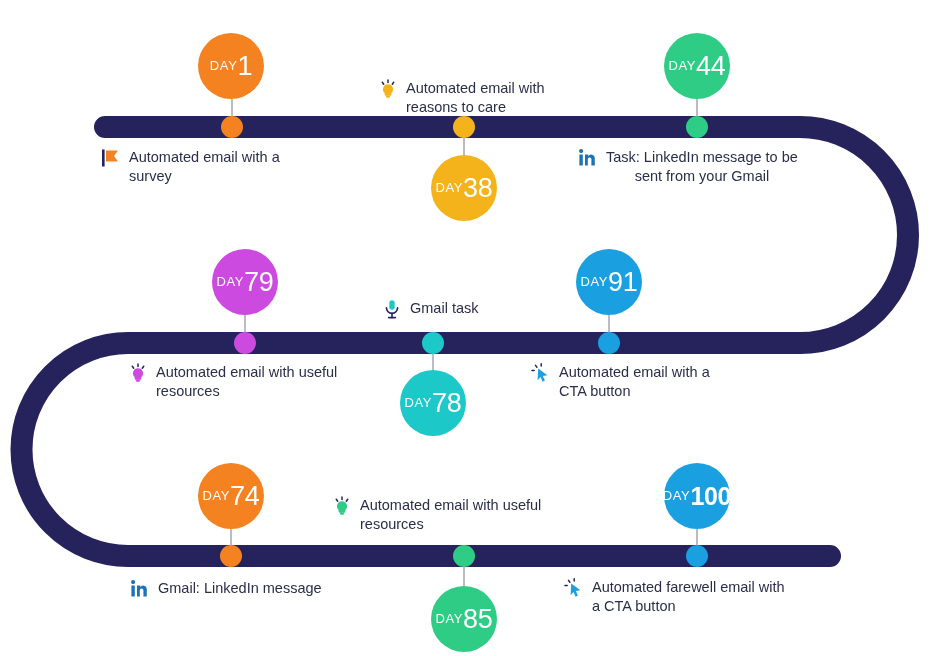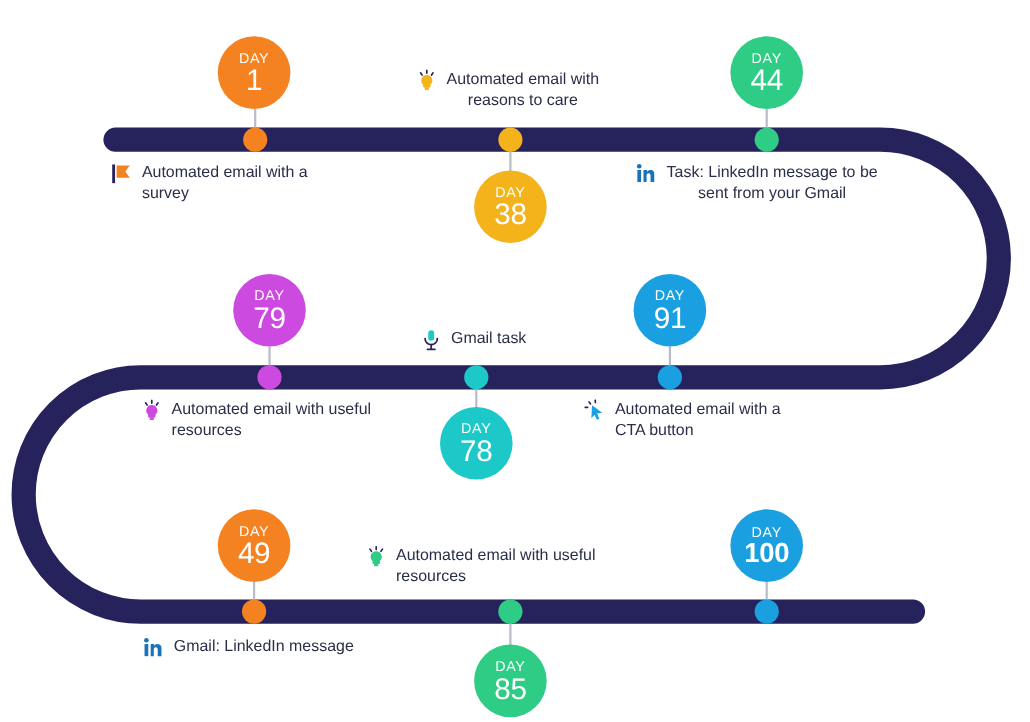--- a/index.html
+++ b/index.html
@@ -20,21 +20,21 @@
     position: absolute;
     left: 0; top: 0;
     width: 936px; height: 656px;
     pointer-events: none;
   }
   
   .day-bubble {
     position: absolute;
     border-radius: 50%;
     display: flex;
-    flex-direction: column;
+    flex-direction: row;
     align-items: center;
     justify-content: center;
     color: #ffffff;
     line-height: 1;
     z-index: 6;
   }
   .day-bubble .d-word {
     font-size: 13px;
     letter-spacing: 0.6px;
     font-weight: 400;
@@ -115,21 +115,21 @@
     <span class="ltext">Automated email with a
 survey</span>
   </div>
 
   <div class="stem" style="left:463px; top:127px; height:29px;"></div>
   <div class="day-bubble" style="left:431px; top:155px; width:66px; height:66px; background:#f5b31b;">
     <span class="d-word">DAY</span>
     <span class="d-num">38</span>
   </div>
   <div class="node-dot" style="left:453px; top:116px; background:#f5b31b;"></div>
-  <div class="label" style="left:378px; top:63px;text-align:center;">
+  <div class="label" style="left:378px; top:79px;">
     <span class="icon">
       <svg width="20" height="20" viewBox="0 0 20 20">
         <g stroke="#26235c" stroke-width="1.5" stroke-linecap="round">
           <line x1="10" y1="1" x2="10" y2="3.6"></line>
           <line x1="4.3" y1="3.2" x2="5.7" y2="5.2"></line>
           <line x1="15.7" y1="3.2" x2="14.3" y2="5.2"></line>
         </g>
         <path d="M10 5.2 a5 5 0 0 1 3.4 8.7 v1.6 a1.2 1.2 0 0 1 -1.2 1.2 h-4.4 a1.2 1.2 0 0 1 -1.2 -1.2 v-1.6 A5 5 0 0 1 10 5.2 Z" fill="#f5b31b"></path>
         <rect x="8" y="16.6" width="4" height="2.2" rx="1" fill="#f5b31b"></rect>
       </svg>
@@ -213,21 +213,21 @@
         <path d="M7.2 5.4 L16.4 12.2 L11.8 12.9 L13.9 17.6 L11.6 18.7 L9.5 14.0 L6.6 17.2 Z" fill="#1a9fe0"></path>
       </svg>
     </span>
     <span class="ltext">Automated email with a
 CTA button</span>
   </div>
 
   <div class="stem" style="left:230px; top:529px; height:27px;"></div>
   <div class="day-bubble" style="left:198px; top:463px; width:66px; height:66px; background:#f58220;">
     <span class="d-word">DAY</span>
-    <span class="d-num">49</span>
+    <span class="d-num">74</span>
   </div>
   <div class="node-dot" style="left:220px; top:545px; background:#f58220;"></div>
   <div class="label" style="left:130px; top:579px;">
     <span class="icon">
       <svg width="20" height="20" viewBox="0 0 20 20">
         <rect x="1.4" y="6.5" width="3.4" height="11" fill="#1a73b8"></rect>
         <circle cx="3.1" cy="3.1" r="2.1" fill="#1a73b8"></circle>
         <path d="M7 6.5 h3.2 v1.6 a3.6 3.6 0 0 1 6.6 2.1 V17.5 h-3.4 v-6.2 a1.8 1.8 0 0 0 -3.6 0 v6.2 H7 Z" fill="#1a73b8"></path>
       </svg>
     </span>
@@ -255,14 +255,28 @@
     <span class="ltext">Automated email with useful
 resources</span>
   </div>
 
   <div class="stem" style="left:696px; top:529px; height:27px;"></div>
   <div class="day-bubble small" style="left:664px; top:463px; width:66px; height:66px; background:#1a9fe0;">
     <span class="d-word">DAY</span>
     <span class="d-num">100</span>
   </div>
   <div class="node-dot" style="left:686px; top:545px; background:#1a9fe0;"></div>
+  <div class="label" style="left:564px; top:578px;">
+    <span class="icon">
+      <svg width="20" height="20" viewBox="0 0 20 20">
+        <g stroke="#26235c" stroke-width="1.5" stroke-linecap="round">
+          <line x1="10.2" y1="0.8" x2="10.2" y2="3"></line>
+          <line x1="4.5" y1="2.4" x2="5.9" y2="4.2"></line>
+          <line x1="1" y1="7.4" x2="3.2" y2="7.4"></line>
+        </g>
+        <path d="M7.2 5.4 L16.4 12.2 L11.8 12.9 L13.9 17.6 L11.6 18.7 L9.5 14.0 L6.6 17.2 Z" fill="#1a9fe0"></path>
+      </svg>
+    </span>
+    <span class="ltext">Automated farewell email with
+a CTA button</span>
+  </div>
 
 </div>
 
 </body></html>

